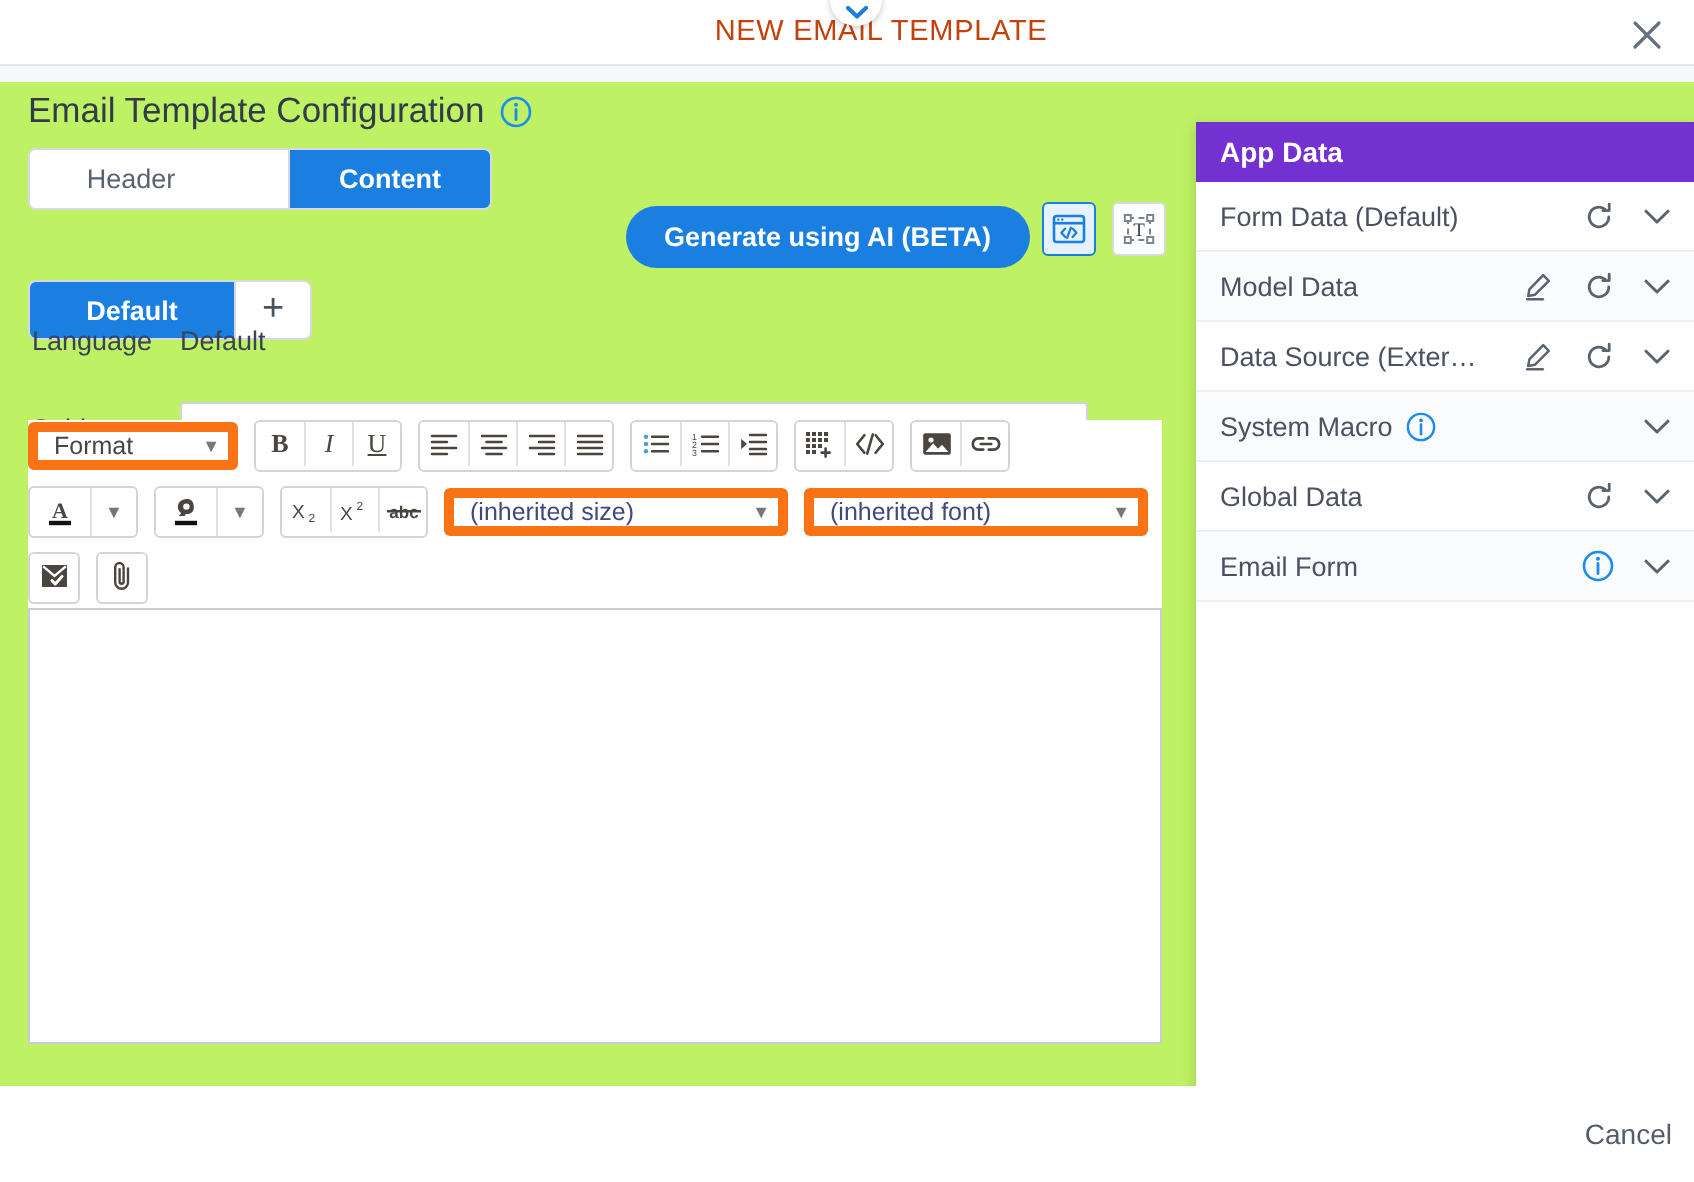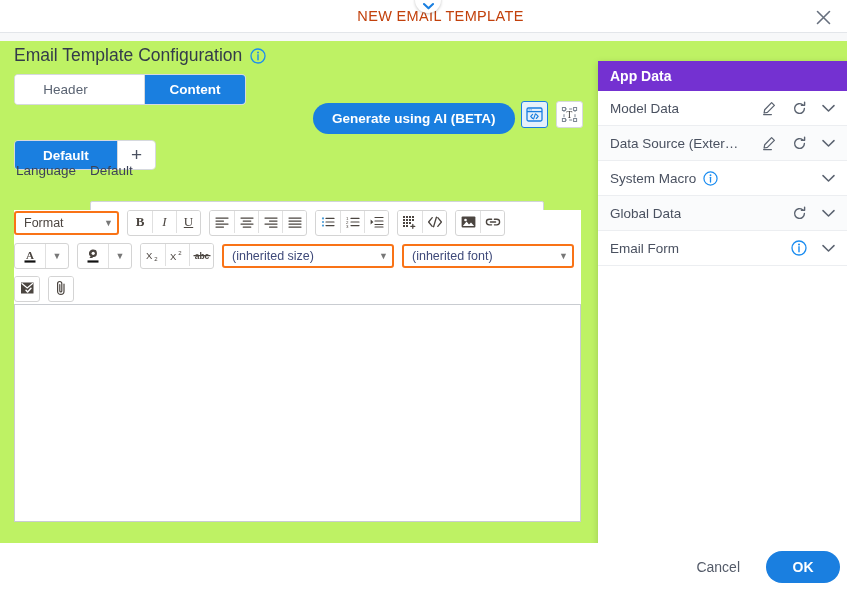--- a/index.html
+++ b/index.html
@@ -253,21 +253,21 @@
   }
   .tb-group .tb-btn + .tb-btn { border-left: 1px solid #e0e0e0; }
   .tb-btn svg { display: block; }
   .tb-btn.b { font-weight: bold; font-size: 13px; }
   .tb-btn.i { font-style: italic; font-size: 13px; }
   .tb-btn.u { text-decoration: underline; font-size: 13px; }
 
   .tb-select {
     display: flex; align-items: center;
     height: 24px;
-    border: 2px solid #f97316;
+    border: 5px solid #f97316;
     border-radius: 3px;
     background: #fff;
     padding: 0 4px 0 8px;
     font-size: 12.5px;
     color: #4b4540;
     cursor: pointer;
     font-family: "Liberation Sans", sans-serif;
     box-sizing: border-box;
   }
   .tb-select .caret {
@@ -649,20 +649,36 @@
           </button>
         </div>
       </div>
 
       <div class="editor-canvas" contenteditable="true" style=""></div>
     </div>
 
     <div class="appdata">
       <div class="appdata-header">App Data</div>
 
+      <div class="ad-row">
+        <span class="ad-label">Form Data (Default)</span>
+        <span class="ad-actions">
+          <span class="ad-icon">
+            <svg width="15" height="15" viewBox="0 0 15 15">
+              <path d="M12.4 7.5 A4.9 4.9 0 1 1 10.6 3.7" fill="none" stroke="#5b6370" stroke-width="1.4" stroke-linecap="round"></path>
+              <path d="M12.6 1.1 L12.6 4.3 L9.4 4.3" fill="none" stroke="#5b6370" stroke-width="1.4" stroke-linecap="round" stroke-linejoin="round"></path>
+            </svg>
+          </span>
+          <span class="ad-icon ad-chev">
+            <svg width="13" height="9" viewBox="0 0 13 9">
+              <path d="M1 1.6 L6.5 7 L12 1.6" fill="none" stroke="#5b6370" stroke-width="1.5" stroke-linecap="round" stroke-linejoin="round"></path>
+            </svg>
+          </span>
+        </span>
+      </div>
 
       <div class="ad-row">
         <span class="ad-label">Model Data</span>
         <span class="ad-actions">
           <span class="ad-icon">
             <svg width="15" height="15" viewBox="0 0 15 15">
               <path d="M9.6 1.6 L12.4 4.4 L5.4 11.4 L2.1 12 L2.7 8.7 Z" fill="none" stroke="#5b6370" stroke-width="1.25" stroke-linejoin="round"></path>
               <path d="M1.6 13.6 H9.4" stroke="#5b6370" stroke-width="1.25" stroke-linecap="round"></path>
             </svg>
           </span>
@@ -753,16 +769,15 @@
               <path d="M1 1.6 L6.5 7 L12 1.6" fill="none" stroke="#5b6370" stroke-width="1.5" stroke-linecap="round" stroke-linejoin="round"></path>
             </svg>
           </span>
         </span>
       </div>
     </div>
   </div>
 
   <div class="footer">
     <button class="btn-cancel">Cancel</button>
-    <button class="btn-ok">OK</button>
   </div>
 
 </div>
 
 </body></html>

